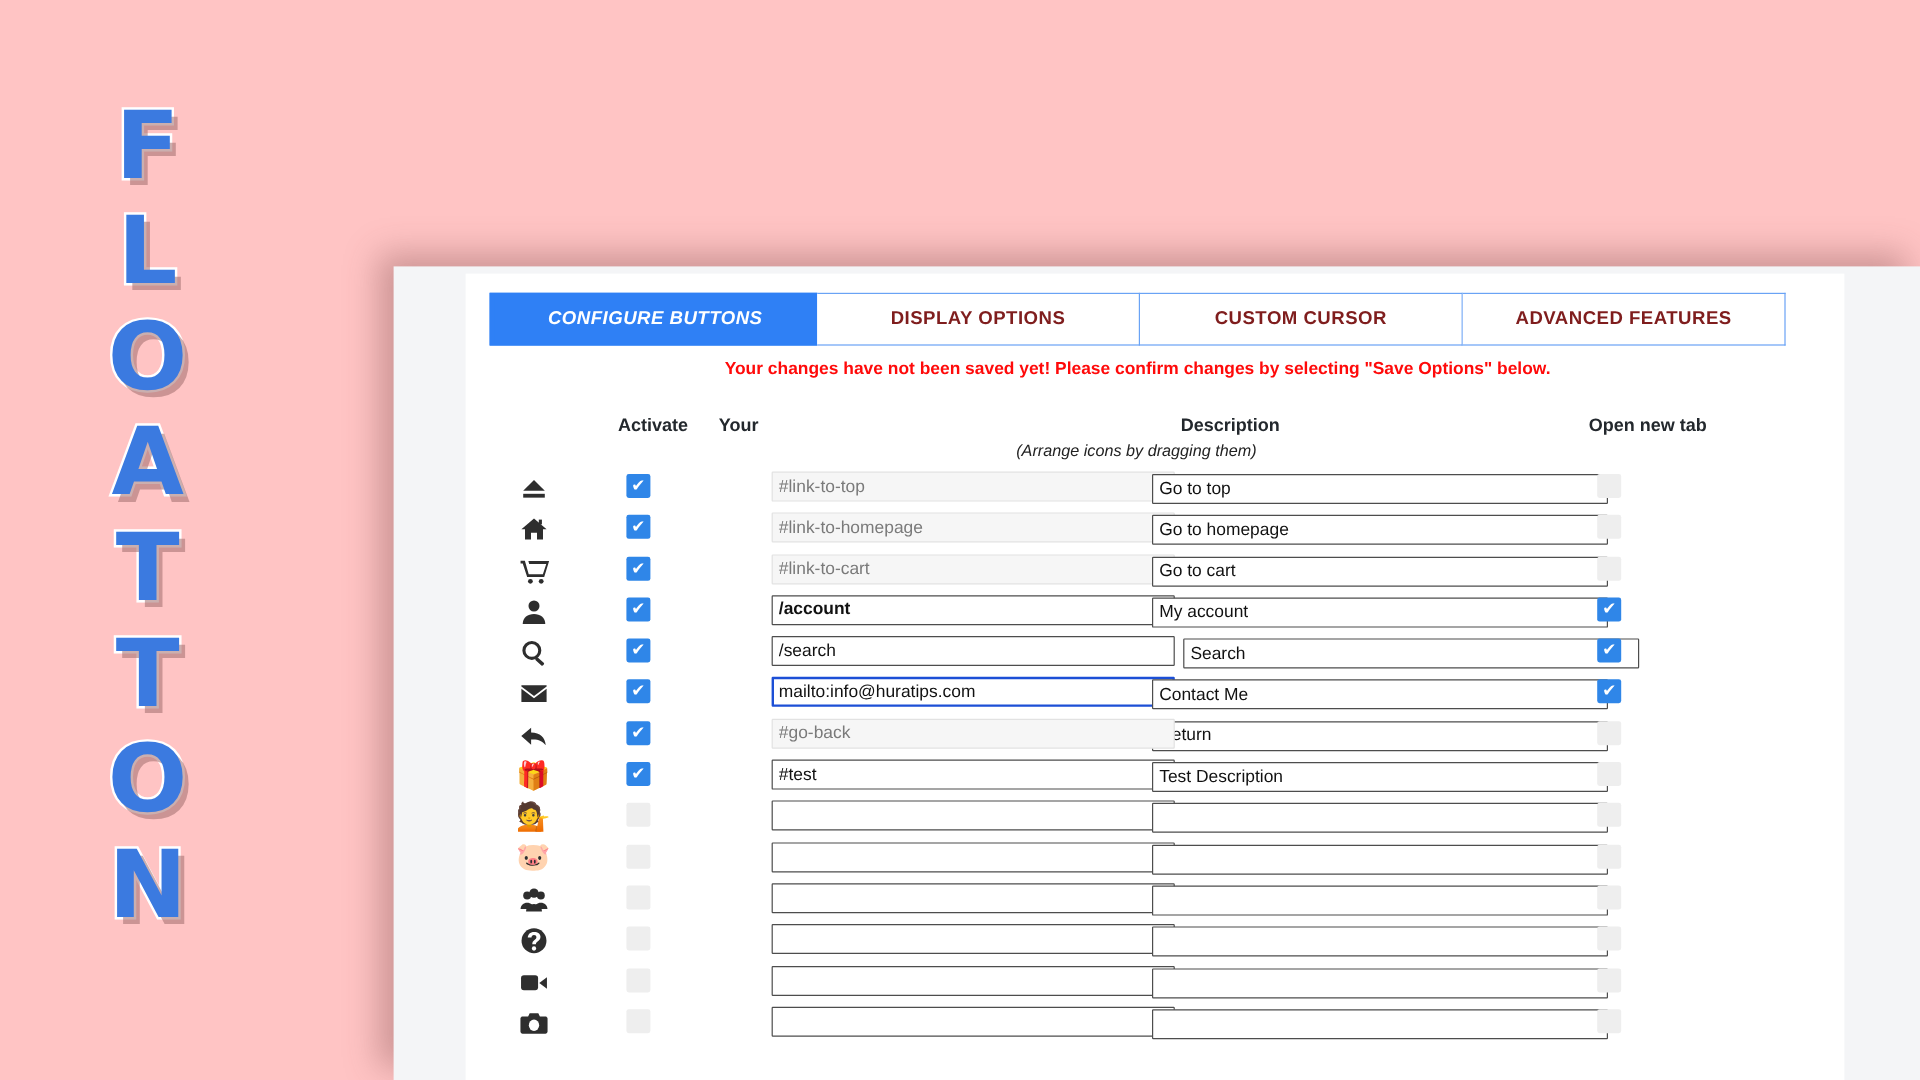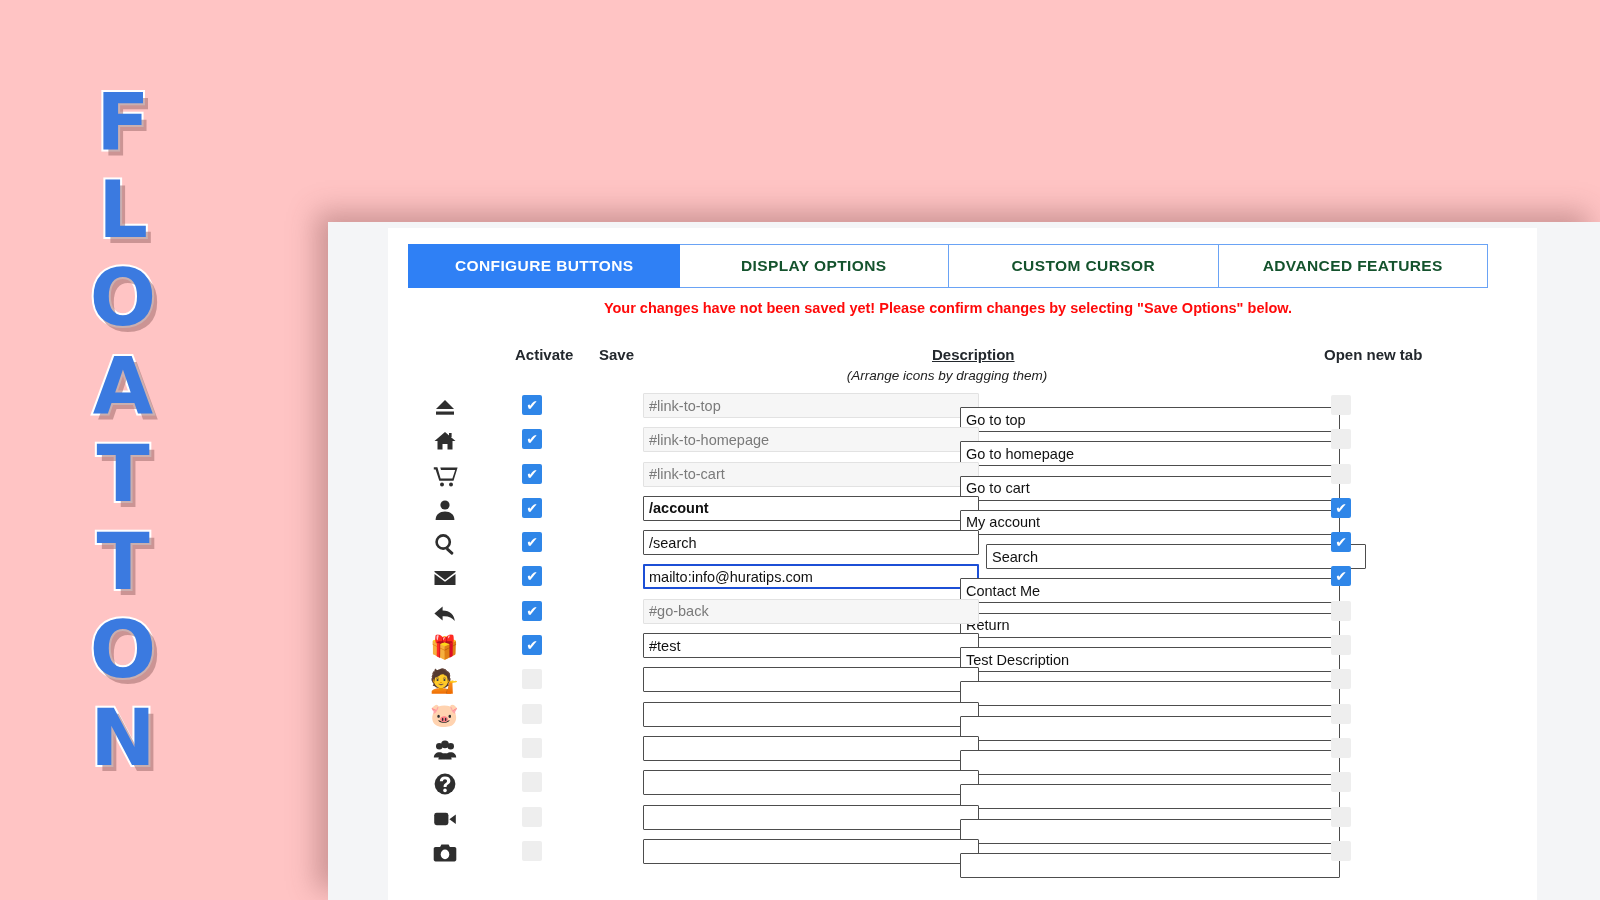--- a/index.html
+++ b/index.html
@@ -70,29 +70,29 @@
     display: flex;
   }
   .tab {
     flex: 1;
     display: flex;
     align-items: center;
     justify-content: center;
     font-size: 15.5px;
     font-weight: 600;
     letter-spacing: .4px;
-    color: #14532d;
+    color: #7f1d1d;
     background: #ffffff;
     border: 1px solid #6aa3f5;
     border-left: none;
     box-sizing: border-box;
     cursor: pointer;
     white-space: nowrap;
   }
-  .tab:first-child { border-left: 2px solid #c4b5fd; }
+  .tab:first-child { border-left: 4px solid #c4b5fd; font-style: italic; }
   .tab.active {
     background: #2f80f5;
     color: #ffffff;
     border-color: #2f80f5;
   }
 
   
   .warning {
     position: absolute;
     left: 20px;
@@ -117,21 +117,21 @@
   }
   .hcell {
     position: absolute;
     font-size: 15px;
     font-weight: 700;
     color: #23282d;
     top: 0;
   }
   .h-activate { left: 127px; }
   .h-link     { left: 211px; }
-  .h-desc     { left: 544px; text-decoration: underline; }
+  .h-desc     { left: 596px; }
   .h-newtab   { left: 936px; }
 
   .sub-note {
     position: absolute;
     left: 0;
     top: 22px;
     width: 1118px;
     text-align: center;
     font-style: italic;
     font-size: 13.5px;
@@ -200,21 +200,21 @@
   .fld.disabled {
     background: #f6f6f6;
     border: 1px solid #e2e2e2;
     color: #7a7a7a;
   }
   .fld.focused {
     border: 2px solid #1c4fd6;
     padding: 0 4px;
   }
   .f-link { left: 211px; top: 3px; width: 336px; padding-left: 44px; }
-  .f-desc { left: 572px; top: 17px; width: 380px; }
+  .f-desc { left: 572px; top: 5px; width: 380px; }
 </style>
 </head>
 <body>
 
 <div id="root">
 
   <div class="logo-col">
       <div class="logo-letter">F</div>
       <div class="logo-letter">L</div>
       <div class="logo-letter">O</div>
@@ -234,21 +234,21 @@
         <div class="tab">DISPLAY OPTIONS</div>
         <div class="tab">CUSTOM CURSOR</div>
         <div class="tab">ADVANCED FEATURES</div>
       </div>
 
     <div class="warning">Your changes have not been saved yet! Please confirm changes by selecting "Save Options" below.</div>
 
     <div class="table-wrap">
       <div class="hrow">
         <div class="hcell h-activate">Activate</div>
-        <div class="hcell h-link">Save</div>
+        <div class="hcell h-link">Your</div>
         <div class="hcell h-desc">Description</div>
         <div class="hcell h-newtab">Open new tab</div>
         <div class="sub-note">(Arrange icons by dragging them)</div>
       </div>
       <div id="rows">
           <div class="row">
             <div class="cell icon-cell">
               <svg width="26" height="24" viewBox="0 0 24 24" fill="#2e2e2e">
                 <path d="M12 5 L21 14 H3 Z"></path>
                 <rect x="3" y="16.5" width="18" height="3.2"></rect>

